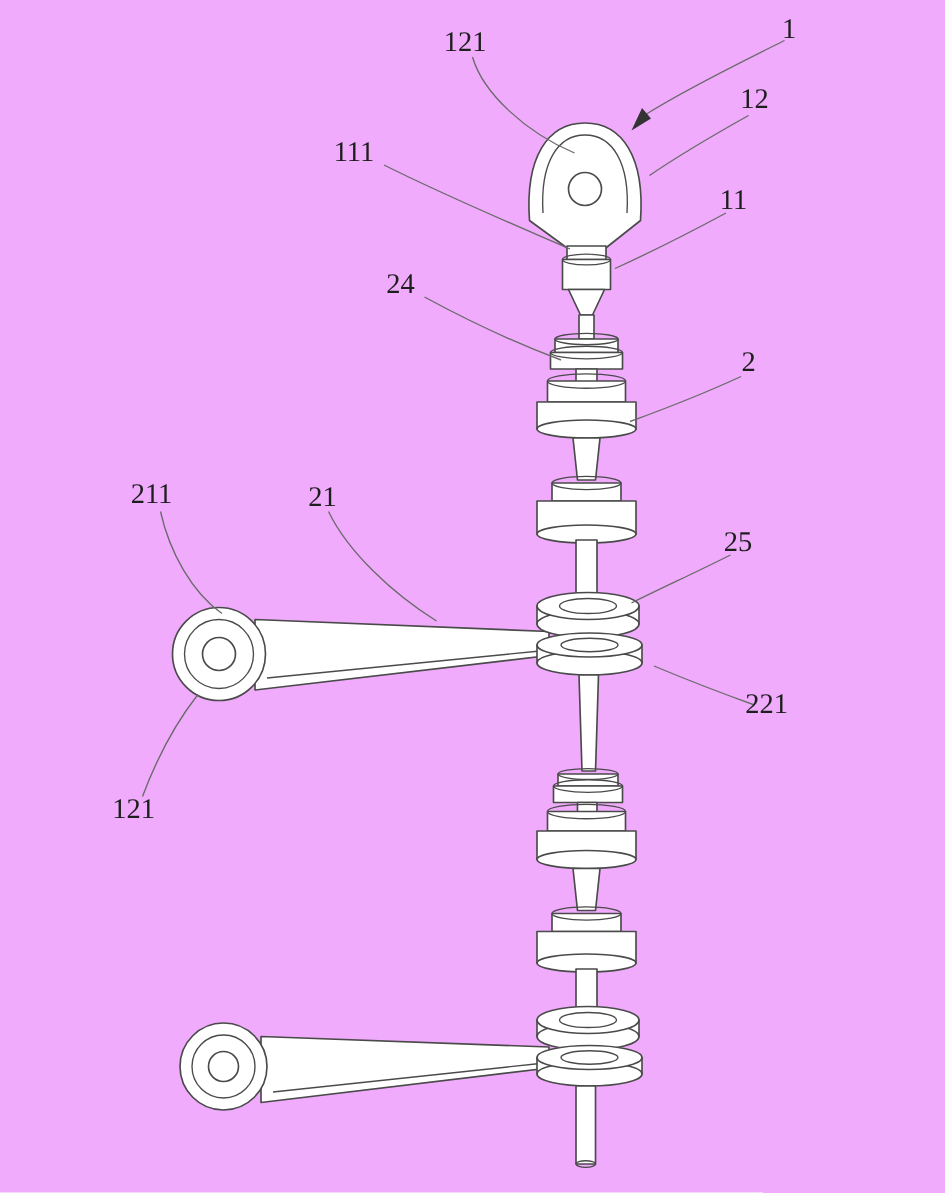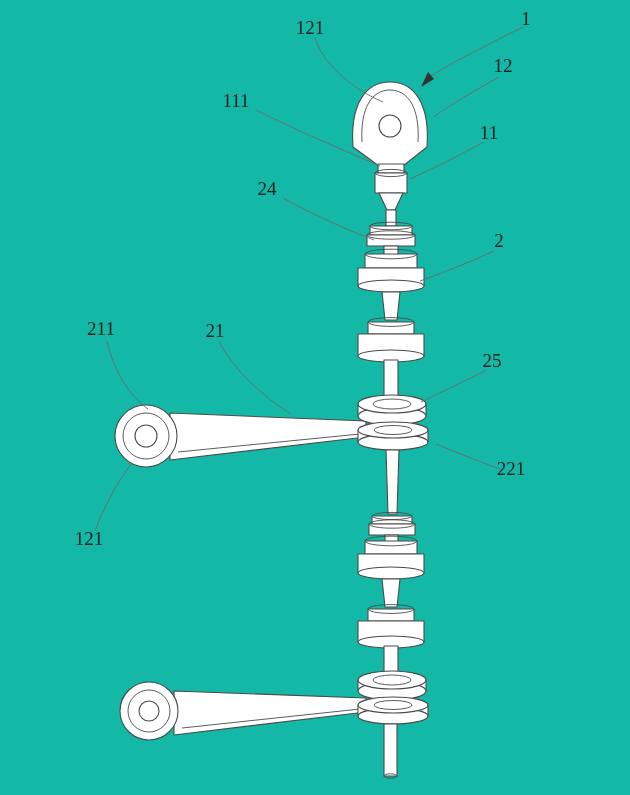--- a/index.html
+++ b/index.html
@@ -5,21 +5,21 @@
   html, body {
     margin: 0;
     padding: 0;
     background: #ffffff;
     font-family: "Liberation Serif", serif;
   }
   .page {
     position: relative;
     width: 630px;
     height: 795px;
-    background: #14b8a6;
+    background: #f0abfc;
     overflow: hidden;
   }
   svg { display: block; }
   .part {
     fill: #ffffff;
     stroke: #4a4a4a;
     stroke-width: 1.1;
     stroke-linejoin: round;
   }
   .detail {

